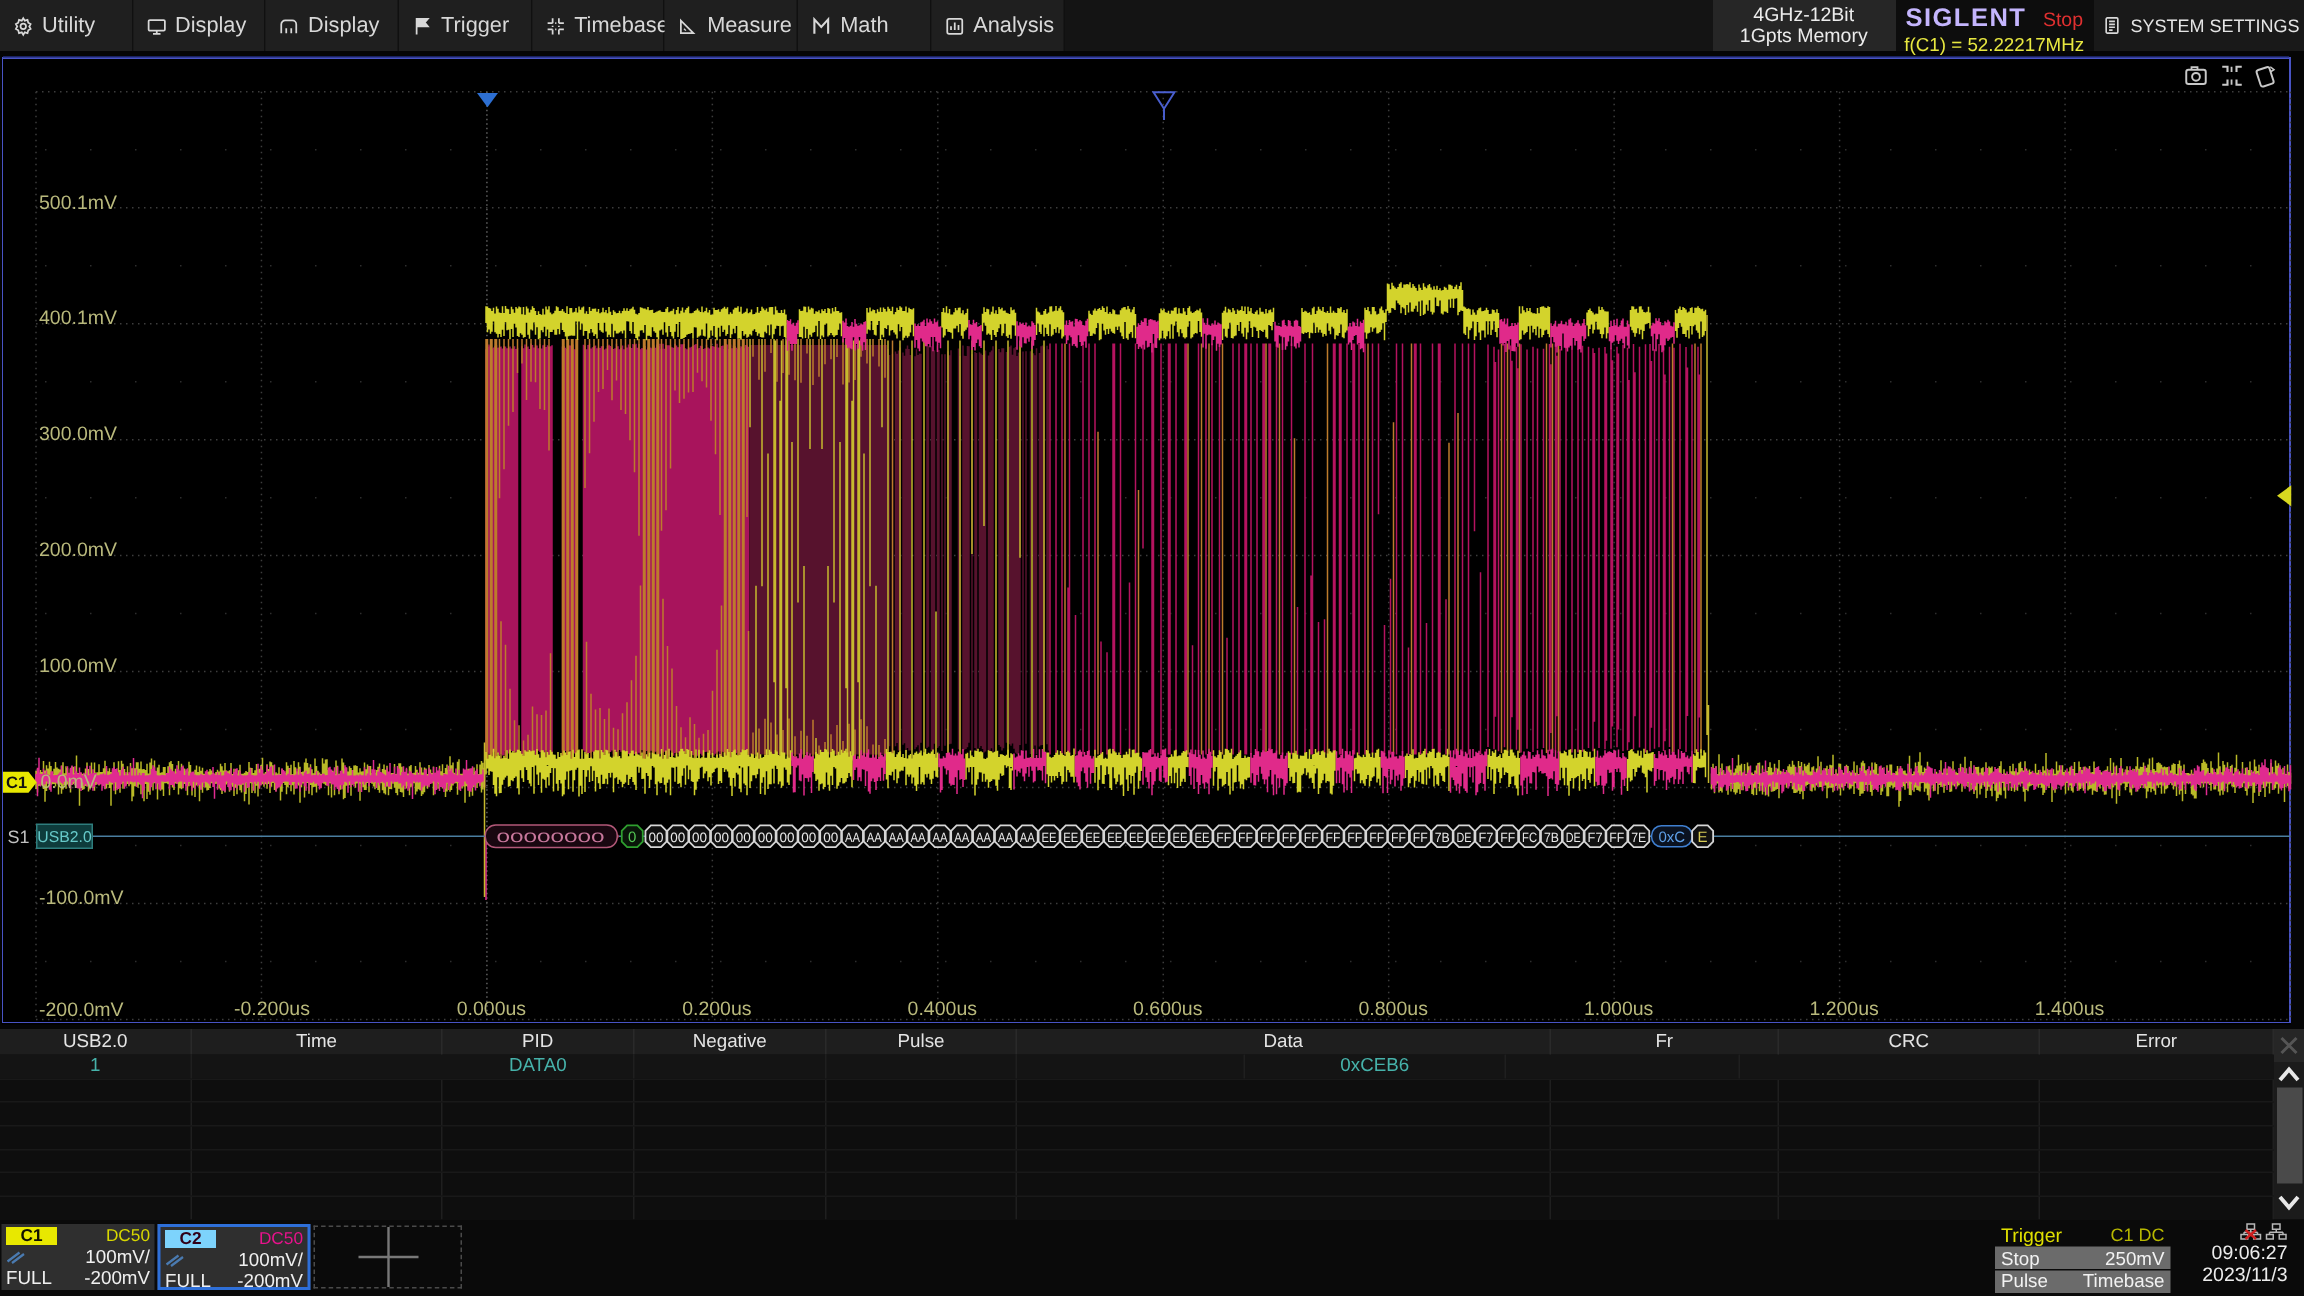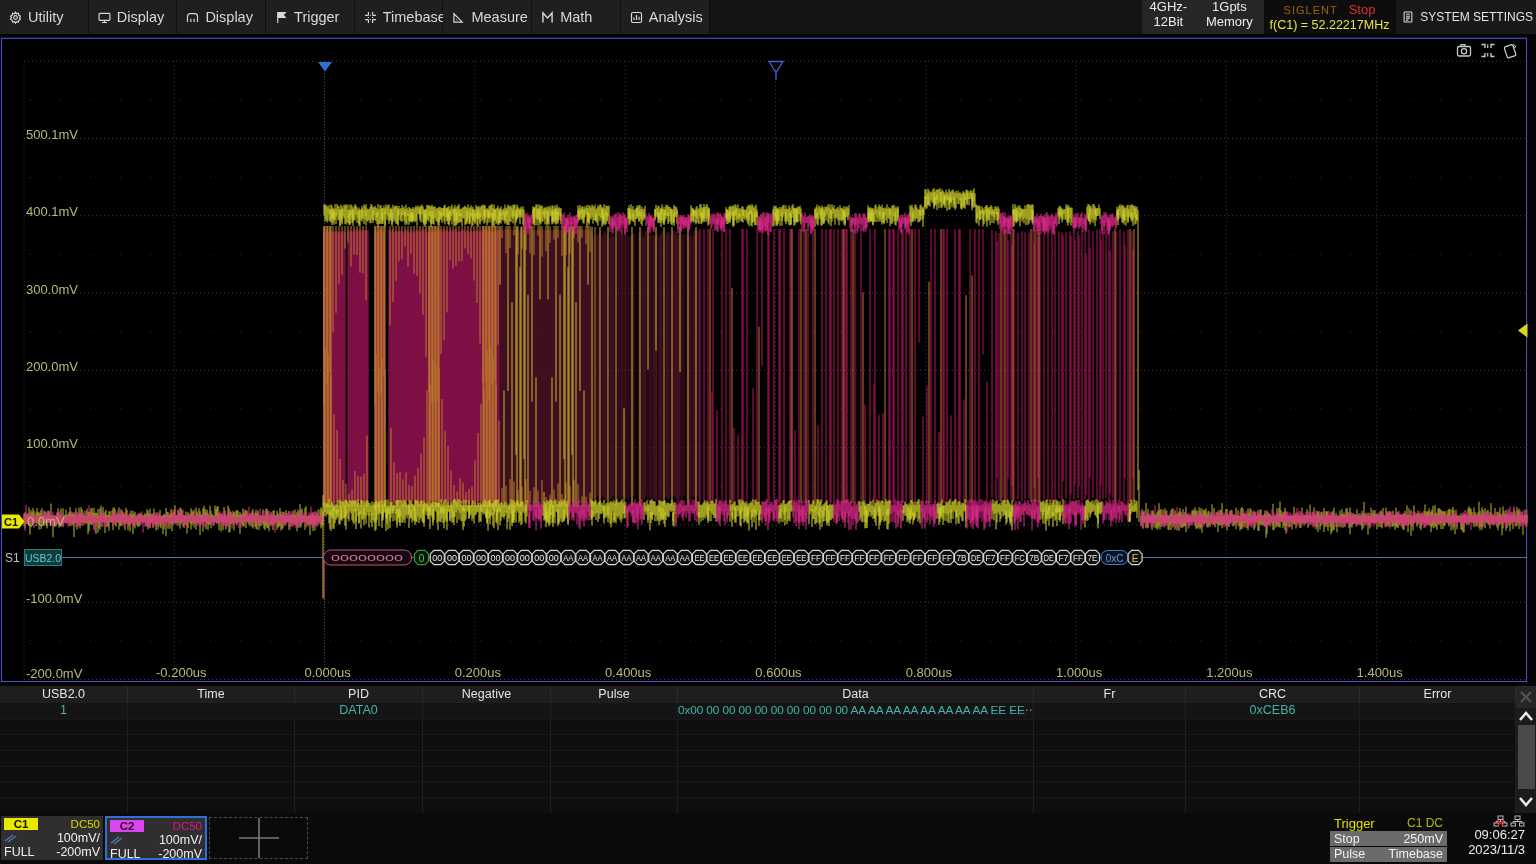--- a/index.html
+++ b/index.html
@@ -1,24 +1,24 @@
 <!DOCTYPE html>
 <html><head><meta charset="utf-8"><title>SDS</title><style>
 *{margin:0;padding:0;box-sizing:border-box}
 html,body{width:1536px;height:864px;background:#000;overflow:hidden}
 body{font-family:"Liberation Sans",sans-serif;-webkit-font-smoothing:antialiased}
 #page{position:relative;width:1536px;height:864px;background:#050505}
 #topbar{position:absolute;left:0;top:0;width:1536px;height:34px;background:#141414;display:flex;align-items:stretch}
 .mi{width:88.7px;background:#1f1f1f;border-right:1px solid #101010;display:flex;align-items:center;padding-left:8px;color:#d8d8d8;font-size:14.5px}
 .mi svg{margin-right:5px;flex:none;width:15px;height:15px}
 .tbfill{width:432px}
-.tbspec{width:122px;background:#262626;color:#ececec;font-size:13px;text-align:center;display:flex;flex-direction:row;justify-content:center;line-height:14.5px}
+.tbspec{width:122px;background:#262626;color:#ececec;font-size:13px;text-align:center;display:flex;flex-direction:column;justify-content:center;line-height:14.5px}
 .tbsig{width:132px;background:#0d0d0d;text-align:center;padding-top:2px}
 .tbsig .l1{display:flex;justify-content:center;align-items:center;gap:11px}
-.sig{color:#a16207;font-weight:normal;font-size:11px;letter-spacing:1px}
+.sig{color:#c4b5fd;font-weight:bold;font-size:17px;letter-spacing:1px}
 .stop{color:#e03030;font-size:13px}
 .fc1{color:#e8e840;font-size:12.5px;margin-top:1px;white-space:nowrap}
 .tbsys{flex:1;background:#191919;display:flex;align-items:center;justify-content:flex-end;padding-right:3px;color:#e4e4e4;font-size:12px;white-space:nowrap}
 .tbsys svg{margin-right:5px;flex:none;width:14px;height:14px}
 #plot{position:absolute;left:0;top:0}
 .gl{stroke:#3d3d3d;stroke-width:1;stroke-dasharray:1 3}
 .gl2{stroke:#616161;stroke-width:1;stroke-dasharray:1 2}
 .gm{stroke:#2e2e2e;stroke-width:1;stroke-dasharray:1 29}
 .axl{fill:#b9b97c;font-size:13px}
 #plot text{font-family:"Liberation Sans",sans-serif}
@@ -315,21 +315,20 @@
         <div style="width:152px">Fr</div>
         <div style="width:174px">CRC</div>
         <div style="width:156px">Error</div>
       </div>
       <div class="trow tvals">
         <div style="width:128px;">1</div>
         <div style="width:167px;margin-top:17px;">-2.30000ns</div>
         <div style="width:128px;">DATA0</div>
         <div style="width:128px;"></div>
         <div style="width:127px;"></div>
-        <div style="width:356px;font-size:11.8px;letter-spacing:-0.1px;">0x00 00 00 00 00 00 00 00 00 00 AA AA AA AA AA AA AA AA EE EE⋯</div>
         <div style="width:152px;"></div>
         <div style="width:174px;">0xCEB6</div>
         <div style="width:156px;"></div>
       </div>
       <div class="trow tempty">
         <div style="width:128px"></div>
         <div style="width:167px"></div>
         <div style="width:128px"></div>
         <div style="width:128px"></div>
         <div style="width:127px"></div>
@@ -425,21 +424,21 @@
           </svg>
           <span>100mV/</span>
         </div>
         <div class="chr3">
           <span>FULL</span>
           <span>-200mV</span>
         </div>
       </div>
       <div class="chbox sel" style="left:105px">
         <div class="chr1">
-          <span class="ctag" style="background:#d946ef;color:#300018">C2</span>
+          <span class="ctag" style="background:#7dd3fc;color:#300018">C2</span>
           <span class="cdc" style="color:#e8128c">DC50</span>
         </div>
         <div class="chr2">
           <svg width="16" height="10" viewBox="0 0 16 10">
             <path d="M1 8 L9 2 M4 9 L12 3" stroke="#4a7ab0" stroke-width="1.5"></path>
           </svg>
           <span>100mV/</span>
         </div>
         <div class="chr3">
           <span>FULL</span>

